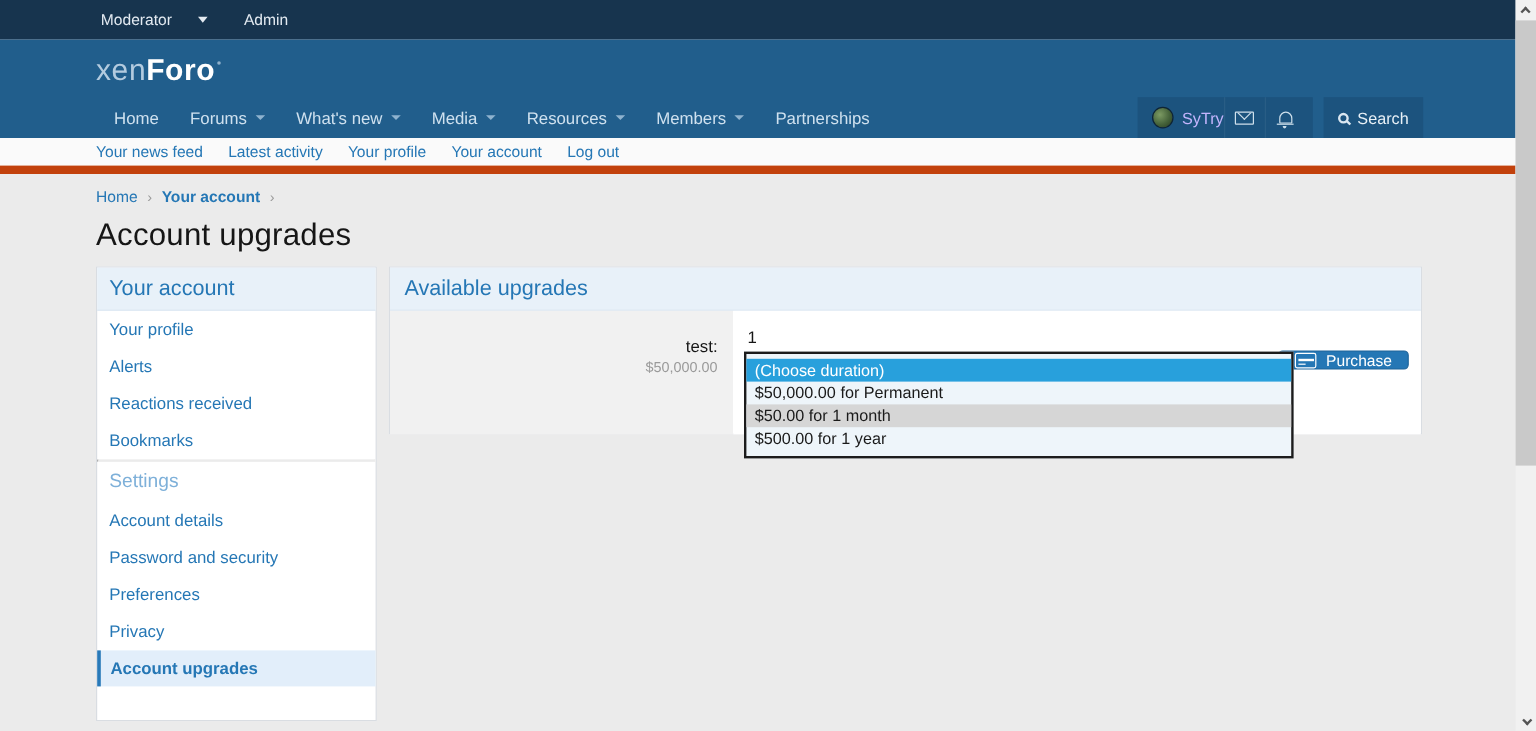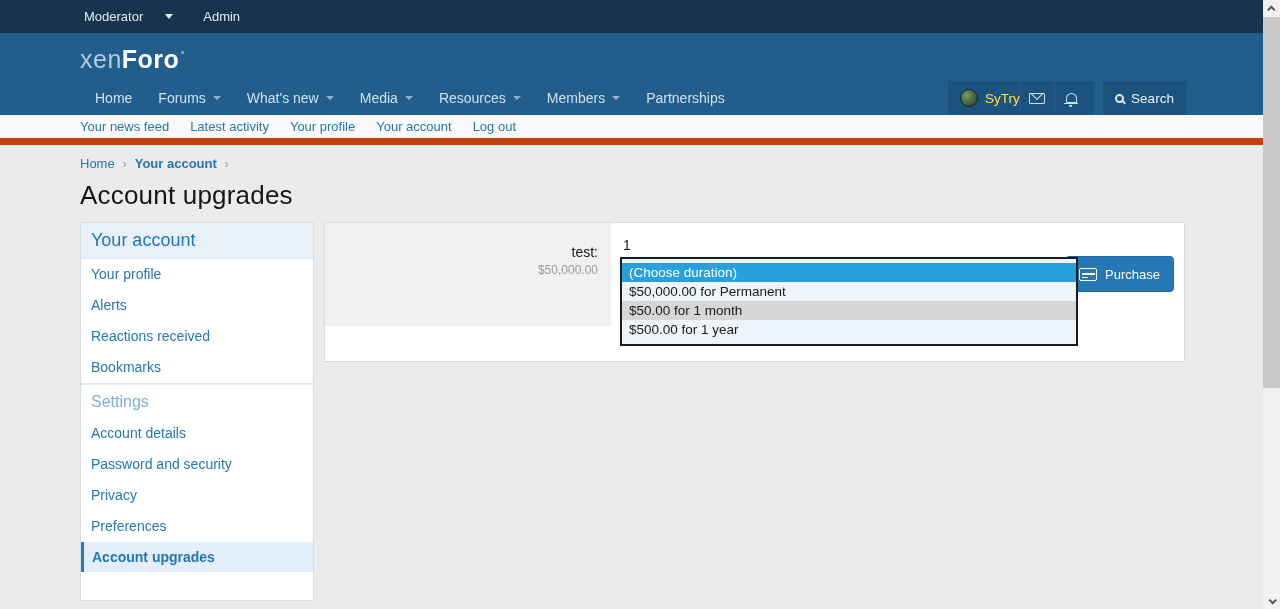--- a/index.html
+++ b/index.html
@@ -31,21 +31,21 @@
   .mainnav .nav-item { display:flex; align-items:center; gap:7px; padding:0 13px;
     height:34px; color:#cfe1ef; font-size:14px; }
   .caret-nav { width:0; height:0; border-left:4px solid transparent;
     border-right:4px solid transparent; border-top:4px solid #8fb3cf; display:inline-block; }
 
   .user-block { position:absolute; top:48px; left:948px; height:34px; background:#1c537e;
     display:flex; align-items:center; padding:0 6px; }
   .avatar { width:18px; height:18px; border-radius:50%;
     background:radial-gradient(circle at 35% 35%, #7c9a63 0%, #46633a 55%, #27391f 100%);
     border:1px solid #0f2435; margin:0 7px 0 6px; cursor:pointer; }
-  .username { color:#fde047; font-size:13.5px; cursor:pointer; }
+  .username { color:#c4b5fd; font-size:13.5px; cursor:pointer; }
   .ub-btn { width:34px; height:34px; display:flex; align-items:center; justify-content:center;
     cursor:pointer; border-left:1px solid rgba(255,255,255,0.06); }
   .icon-mail { width:16px; height:11px; border:1.5px solid #cfe0ec; border-radius:1px;
     position:relative; overflow:hidden; }
   .icon-mail::after { content:''; position:absolute; top:-6px; left:2px; width:9px; height:9px;
     border-right:1.5px solid #cfe0ec; border-bottom:1.5px solid #cfe0ec; transform:rotate(45deg); }
   .icon-bell { width:11px; height:10px; border:1.5px solid #cfe0ec;
     border-radius:6px 6px 1px 1px; position:relative; }
   .icon-bell::before { content:''; position:absolute; bottom:-2px; left:-3px; width:14px;
     height:1.5px; background:#cfe0ec; }
@@ -97,21 +97,21 @@
   .cell-control { position:relative; flex:1; background:#ffffff; }
   .qty { position:absolute; left:12px; top:14px; font-size:14px; color:#161616; }
 
   .dropdown { position:absolute; left:9px; top:34px; width:458px; z-index:10;
     border:2px solid #1c1c1c; background:#eef5fa; padding:4px 0 5px; }
   .dd-opt { height:19px; line-height:19px; padding:0 7px; font-size:13.5px; color:#1a1a1a;
     cursor:pointer; white-space:nowrap; }
   .dd-opt.sel { background:#28a0dc; color:#ffffff; }
   .dd-opt.hov { background:#d6d6d6; }
 
-  .btn-purchase { position:absolute; right:10px; top:33px; height:36px; display:flex;
+  .btn-purchase { position:absolute; right:10px; top:33px; height:16px; display:flex;
     align-items:center; gap:8px; padding:0 13px; background:#2577b5; border:1px solid #1f649a;
     border-radius:4px; color:#ffffff; font-size:13px; cursor:pointer; }
   .icon-card { width:18px; height:13px; border:1.5px solid #ffffff; border-radius:2px;
     position:relative; }
   .icon-card::before { content:''; position:absolute; left:1.5px; right:1.5px; top:4px;
     height:2.5px; background:#ffffff; }
   .icon-card::after { content:''; position:absolute; left:1.5px; width:6px; bottom:1.5px;
     height:1.5px; background:#ffffff; }
 
   
@@ -210,26 +210,27 @@
 <div class="sidebar">
   <div class="sb-header">Your account</div>
   <a class="sb-item">Your profile</a>
   <a class="sb-item">Alerts</a>
   <a class="sb-item">Reactions received</a>
   <a class="sb-item">Bookmarks</a>
   <hr class="sb-divider">
   <div class="sb-subheader">Settings</div>
   <a class="sb-item">Account details</a>
   <a class="sb-item">Password and security</a>
+  <a class="sb-item">Preferences</a>
   <a class="sb-item">Privacy</a>
-  <a class="sb-item">Preferences</a>
   <a class="sb-item-active">Account upgrades</a>
 </div>
 
 <div class="panel">
+  <div class="panel-header">Available upgrades</div>
   <div class="panel-row">
     <div class="cell-label">
       <div class="upgrade-name">test:</div>
       <div class="upgrade-price">$50,000.00</div>
     </div>
     <div class="cell-control">
       <div class="qty">1</div>
 
       <div class="dropdown">
         <div class="dd-opt sel">(Choose duration)</div>

